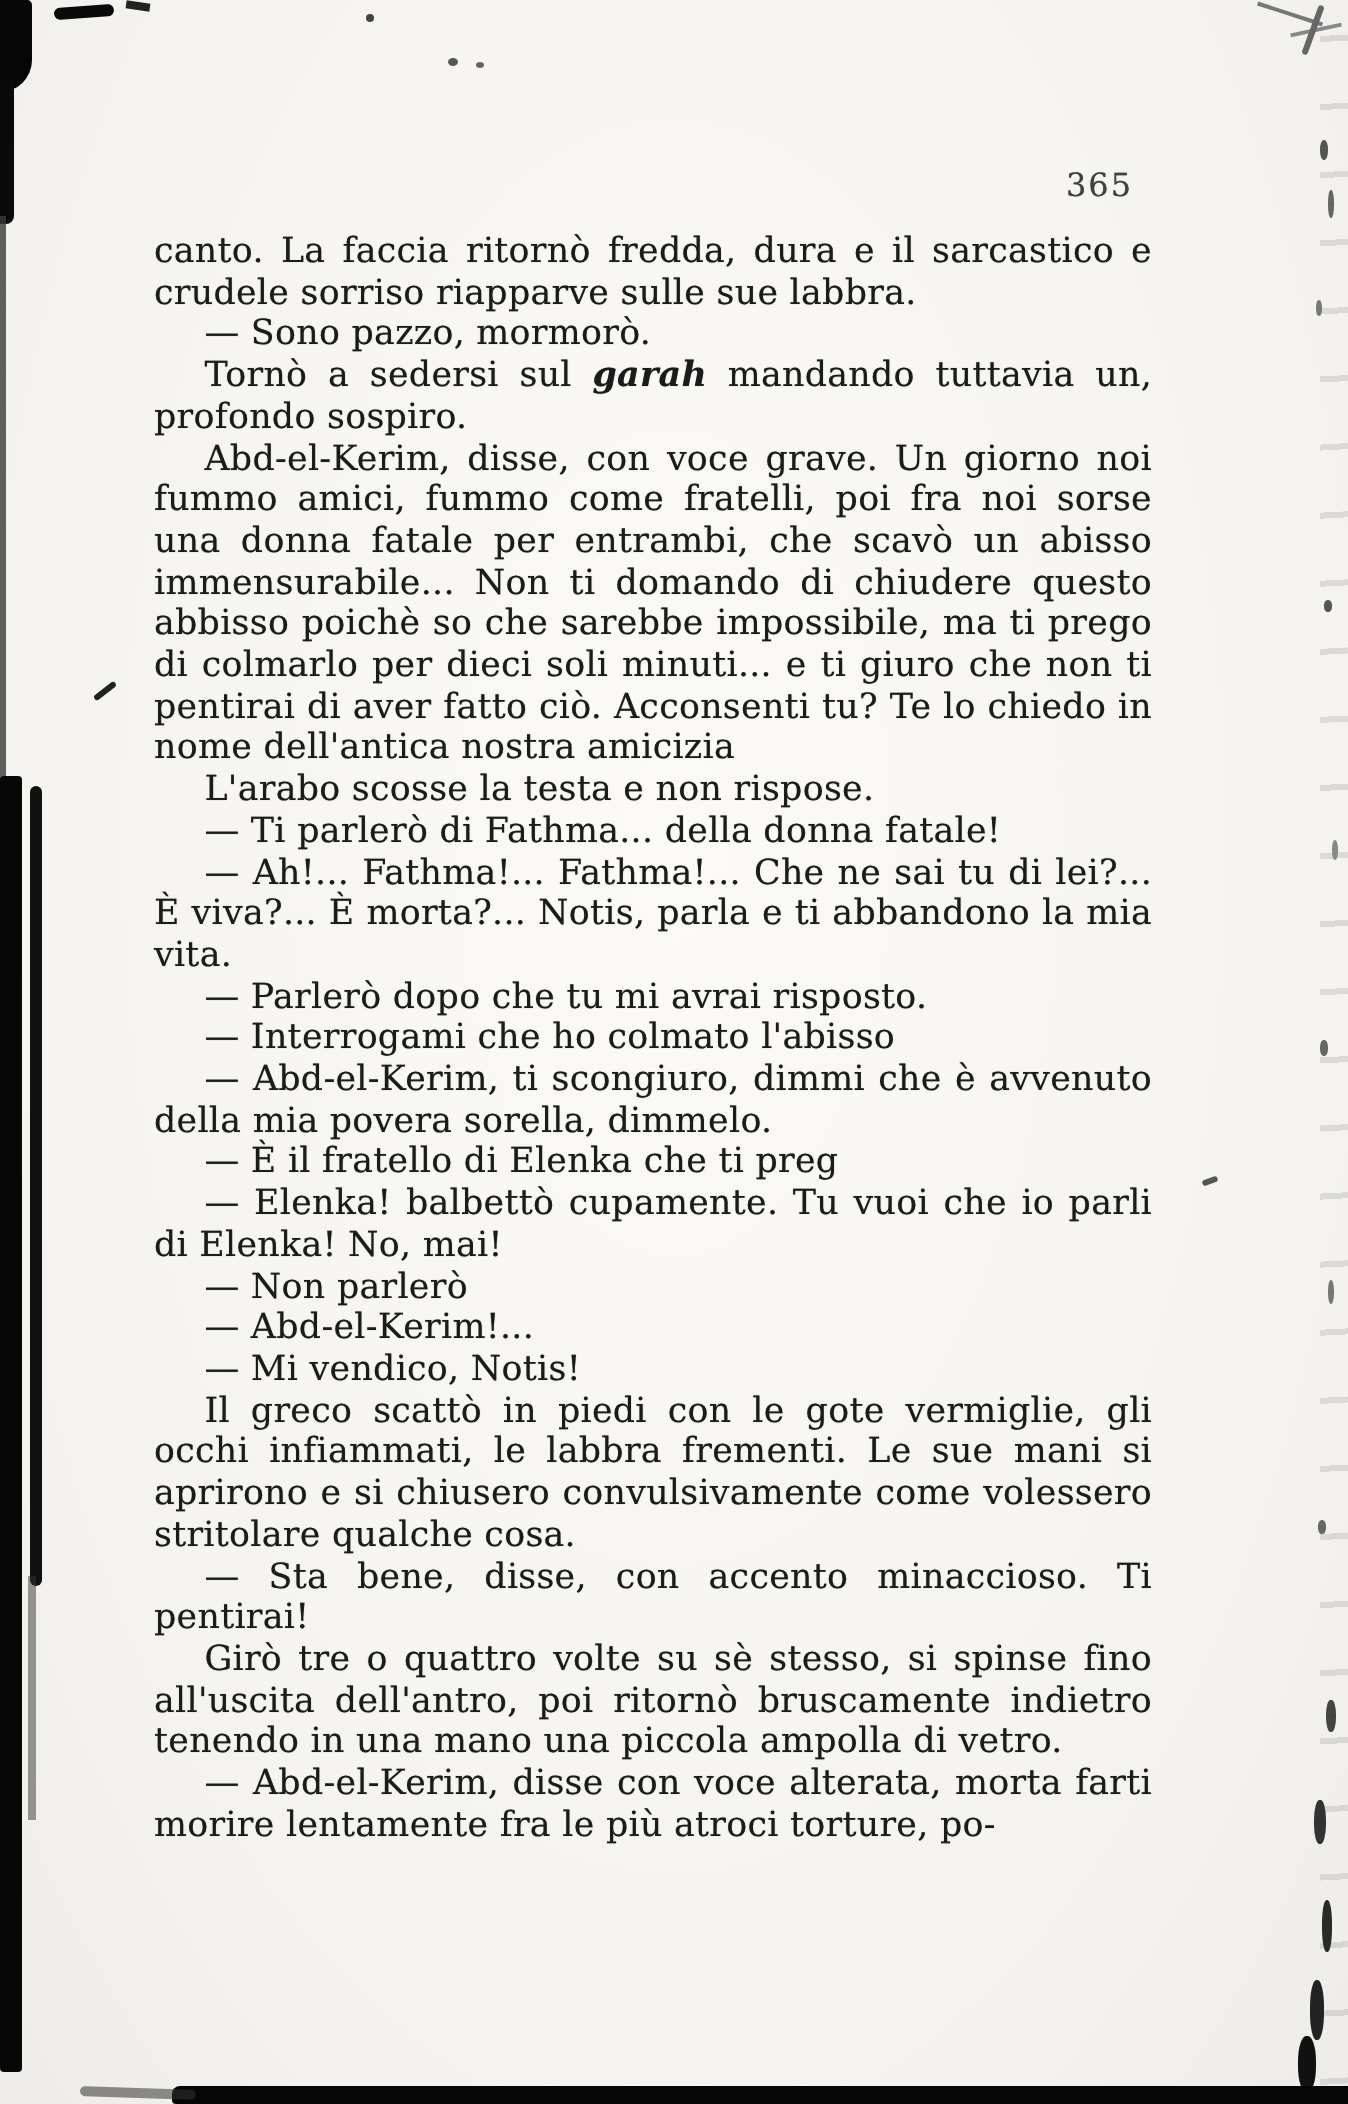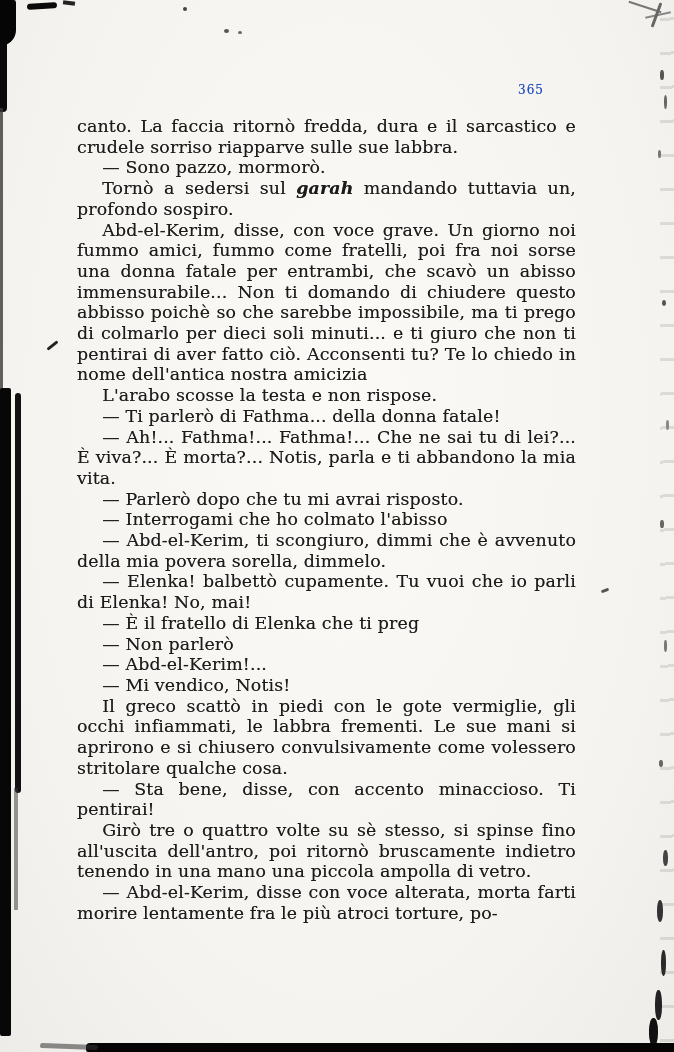--- a/index.html
+++ b/index.html
@@ -24,23 +24,23 @@
     color: #1b1b1b;
     letter-spacing: 0.15px;
     text-shadow: 0 0 0.4px rgba(20,20,20,0.55);
   }
   .text-block p { margin: 0; text-indent: 1.45em; }
   .text-block p.noindent { text-indent: 0; }
   .italic { font-style: italic; font-weight: bold; }
 
   .page-number {
     position: absolute;
-    left: 518px; top: 83px;
-    font-size: 12px;
-    color: #1d4ed8;
+    left: 533px; top: 83px;
+    font-size: 16px;
+    color: #404040;
     letter-spacing: 1px;
     text-shadow: 0 0 0.4px rgba(20,20,20,0.5);
   }
 
   
   .af { position: absolute; }
   .lb-top      { left:0; top:0; width:16px; height:46px; background:#050505; border-radius:0 6px 40px 0; }
   .lb-top2     { left:0; top:40px; width:7px; height:72px; background:#0a0a0a; border-radius:0 0 4px 0; }
   .l-line      { left:0; top:108px; width:3px; height:286px; background:#3a3a3a; opacity:.8; }
   .lb-main     { left:0; top:388px; width:11px; height:648px; background:#070707; border-radius:2px; }
@@ -124,22 +124,22 @@
       <p class="para noindent"><span>canto. La faccia ritornò fredda, dura e il sarcastico e crudele sorriso riapparve sulle sue labbra.</span></p>
       <p class="para"><span>— Sono pazzo, mormorò.</span></p>
       <p class="para"><span>Tornò a sedersi sul </span><span class="italic">garah</span><span> mandando tuttavia un, profondo sospiro.</span></p>
       <p class="para"><span>Abd-el-Kerim, disse, con voce grave. Un giorno noi fummo amici, fummo come fratelli, poi fra noi sorse una donna fatale per entrambi, che scavò un abisso immensurabile... Non ti domando di chiudere questo abbisso poichè so che sarebbe impossibile, ma ti prego di colmarlo per dieci soli minuti... e ti giuro che non ti pentirai di aver fatto ciò. Acconsenti tu? Te lo chiedo in nome dell'antica nostra amicizia</span></p>
       <p class="para"><span>L'arabo scosse la testa e non rispose.</span></p>
       <p class="para"><span>— Ti parlerò di Fathma... della donna fatale!</span></p>
       <p class="para"><span>— Ah!... Fathma!... Fathma!... Che ne sai tu di lei?... È viva?... È morta?... Notis, parla e ti abbandono la mia vita.</span></p>
       <p class="para"><span>— Parlerò dopo che tu mi avrai risposto.</span></p>
       <p class="para"><span>— Interrogami che ho colmato l'abisso</span></p>
       <p class="para"><span>— Abd-el-Kerim, ti scongiuro, dimmi che è avvenuto della mia povera sorella, dimmelo.</span></p>
+      <p class="para"><span>— È il fratello di Elenka che ti preg</span></p>
       <p class="para"><span>— Elenka! balbettò cupamente. Tu vuoi che io parli di Elenka! No, mai!</span></p>
-      <p class="para"><span>— È il fratello di Elenka che ti preg</span></p>
       <p class="para"><span>— Non parlerò</span></p>
       <p class="para"><span>— Abd-el-Kerim!...</span></p>
       <p class="para"><span>— Mi vendico, Notis!</span></p>
       <p class="para"><span>Il greco scattò in piedi con le gote vermiglie, gli occhi infiammati, le labbra frementi. Le sue mani si aprirono e si chiusero convulsivamente come volessero stritolare qualche cosa.</span></p>
       <p class="para"><span>— Sta bene, disse, con accento minaccioso. Ti pentirai!</span></p>
       <p class="para"><span>Girò tre o quattro volte su sè stesso, si spinse fino all'uscita dell'antro, poi ritornò bruscamente indietro tenendo in una mano una piccola ampolla di vetro.</span></p>
       <p class="para"><span>— Abd-el-Kerim, disse con voce alterata, morta farti morire lentamente fra le più atroci torture, po-</span></p>
     </div>
 
 </div>

